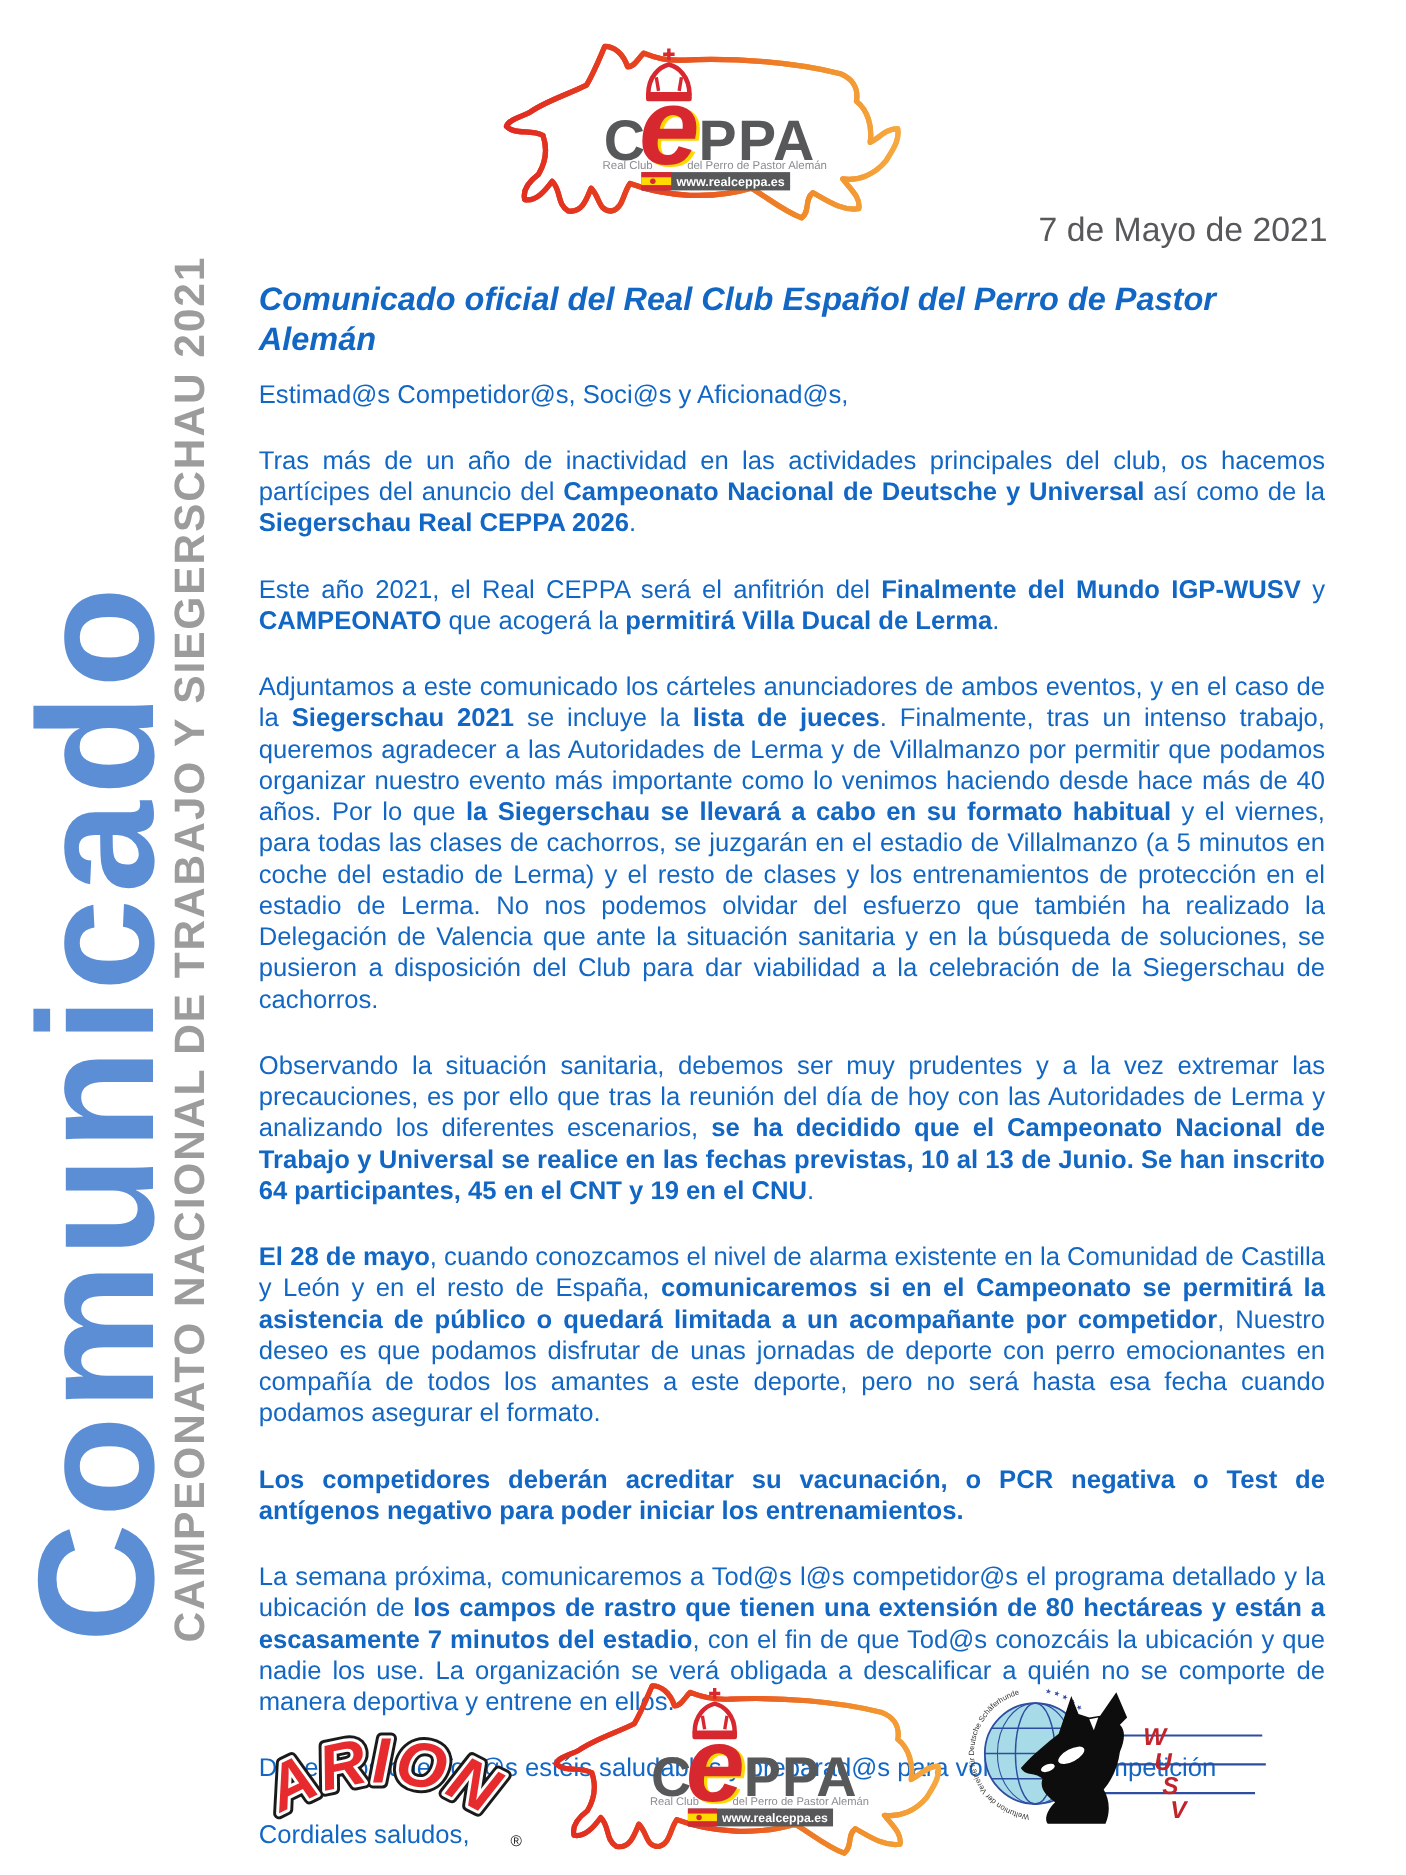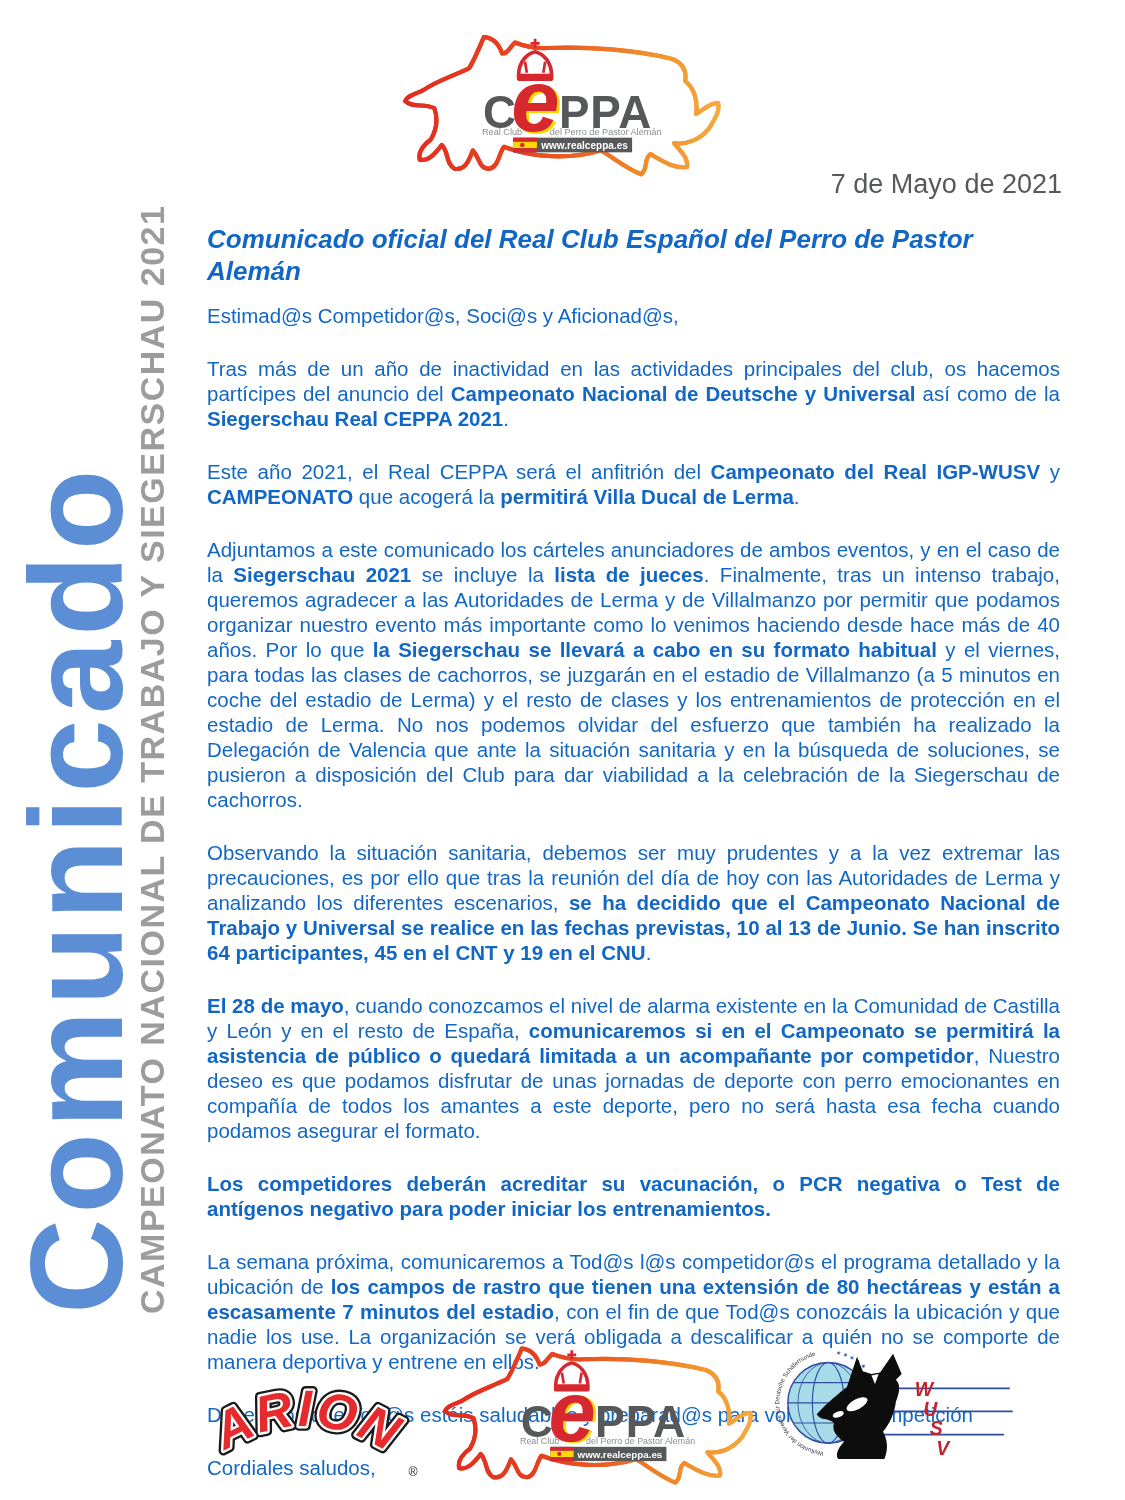--- a/index.html
+++ b/index.html
@@ -91,22 +91,22 @@
   </svg>
   <div class="date">7 de Mayo de 2021</div>
 
   <div class="v-title">Comunicado</div>
   <div class="v-subtitle">CAMPEONATO NACIONAL DE TRABAJO Y SIEGERSCHAU 2021</div>
 
   <div class="content">
     <div class="title-line">Comunicado oficial del Real Club Español del Perro de Pastor Alemán</div>
     <div class="para first">Estimad@s Competidor@s, Soci@s y Aficionad@s,</div>
     <div>
-        <p class="para"><span>Tras más de un año de inactividad en las actividades principales del club, os hacemos partícipes del anuncio del </span><span class="b">Campeonato Nacional de Deutsche y Universal</span><span> así como de la </span><span class="b">Siegerschau Real CEPPA 2021</span><span>.</span></p>
-        <p class="para"><span>Este año 2021, el Real CEPPA será el anfitrión del </span><span class="b">Campeonato del Real IGP-WUSV</span><span> y </span><span class="b">CAMPEONATO</span><span> que acogerá la </span><span class="b">permitirá Villa Ducal de Lerma</span><span>.</span></p>
+        <p class="para"><span>Tras más de un año de inactividad en las actividades principales del club, os hacemos partícipes del anuncio del </span><span class="b">Campeonato Nacional de Deutsche y Universal</span><span> así como de la </span><span class="b">Siegerschau Real CEPPA 2026</span><span>.</span></p>
+        <p class="para"><span>Este año 2021, el Real CEPPA será el anfitrión del </span><span class="b">Finalmente del Mundo IGP-WUSV</span><span> y </span><span class="b">CAMPEONATO</span><span> que acogerá la </span><span class="b">permitirá Villa Ducal de Lerma</span><span>.</span></p>
         <p class="para"><span>Adjuntamos a este comunicado los cárteles anunciadores de ambos eventos, y en el caso de la </span><span class="b">Siegerschau 2021</span><span> se incluye la </span><span class="b">lista de jueces</span><span>. Finalmente, tras un intenso trabajo, queremos agradecer a las Autoridades de Lerma y de Villalmanzo por permitir que podamos organizar nuestro evento más importante como lo venimos haciendo desde hace más de 40 años. Por lo que </span><span class="b">la Siegerschau se llevará a cabo en su formato habitual</span><span> y el viernes, para todas las clases de cachorros, se juzgarán en el estadio de Villalmanzo (a 5 minutos en coche del estadio de Lerma) y el resto de clases y los entrenamientos de protección en el estadio de Lerma. No nos podemos olvidar del esfuerzo que también ha realizado la Delegación de Valencia que ante la situación sanitaria y en la búsqueda de soluciones, se pusieron a disposición del Club para dar viabilidad a la celebración de la Siegerschau de cachorros.</span></p>
         <p class="para"><span>Observando la situación sanitaria, debemos ser muy prudentes y a la vez extremar las precauciones, es por ello que tras la reunión del día de hoy con las Autoridades de Lerma y analizando los diferentes escenarios, </span><span class="b">se ha decidido que el Campeonato Nacional de Trabajo y Universal se realice en las fechas previstas, 10 al 13 de Junio. Se han inscrito 64 participantes, 45 en el CNT y 19 en el CNU</span><span>.</span></p>
         <p class="para"><span class="b">El 28 de mayo</span><span>, cuando conozcamos el nivel de alarma existente en la Comunidad de Castilla y León y en el resto de España, </span><span class="b">comunicaremos si en el Campeonato se permitirá la asistencia de público o quedará limitada a un acompañante por competidor</span><span>, Nuestro deseo es que podamos disfrutar de unas jornadas de deporte con perro emocionantes en compañía de todos los amantes a este deporte, pero no será hasta esa fecha cuando podamos asegurar el formato.</span></p>
         <p class="para"><span class="b">Los competidores deberán acreditar su vacunación, o PCR negativa o Test de antígenos negativo para poder iniciar los entrenamientos.</span></p>
         <p class="para"><span>La semana próxima, comunicaremos a Tod@s l@s competidor@s el programa detallado y la ubicación de </span><span class="b">los campos de rastro que tienen una extensión de 80 hectáreas y están a escasamente 7 minutos del estadio</span><span>, con el fin de que Tod@s conozcáis la ubicación y que nadie los use. La organización se verá obligada a descalificar a quién no se comporte de manera deportiva y entrene en ellos.</span></p>
         <p class="para"><span>Deseamos que Tod@s estéis saludables y preparad@s para volver a la competición</span></p>
       </div>
     <div class="para">Cordiales saludos,</div>
     <div class="para b">Junta Directiva Nacional.</div>
   </div>

